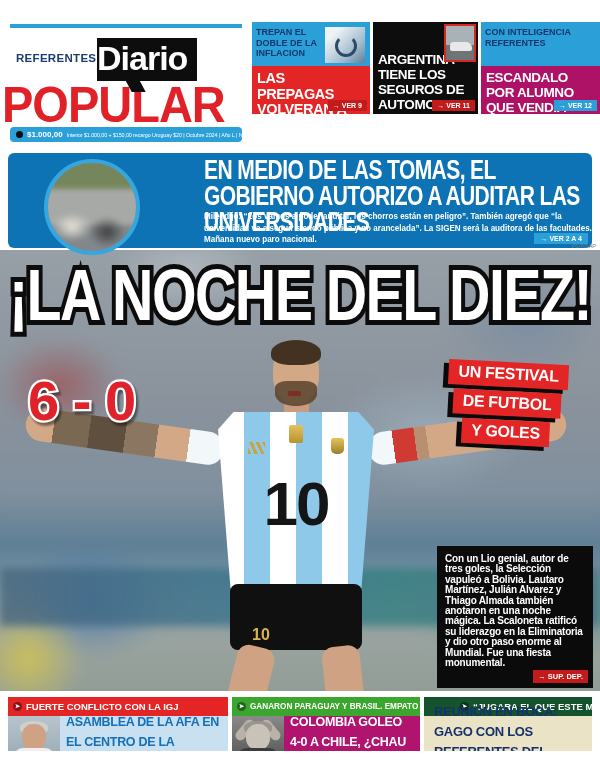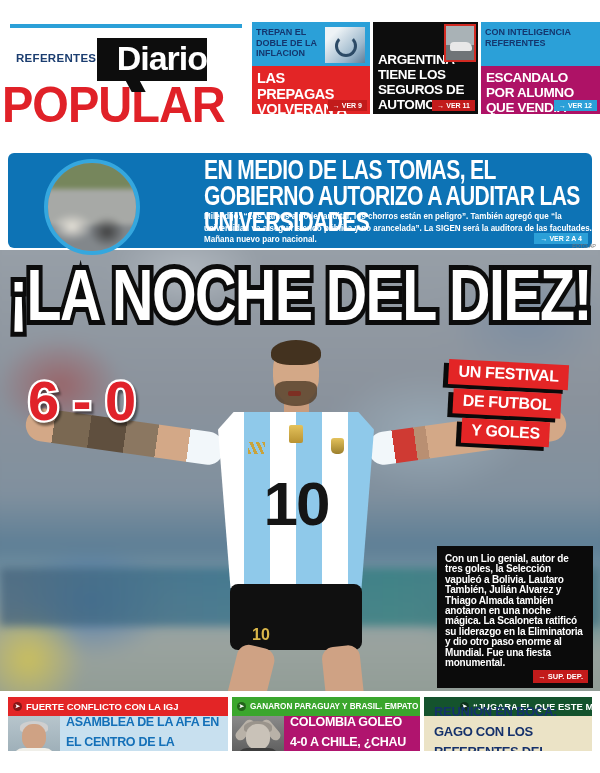--- a/index.html
+++ b/index.html
@@ -5,22 +5,22 @@
   * { box-sizing: border-box; margin: 0; padding: 0; }
   body { font-family: "Liberation Sans", sans-serif; background:#e8e8e8; }
   .page { position:relative; width:600px; height:773px; background:#fff; overflow:hidden; margin:0 auto; }
   .abs { position:absolute; }
 
   
   .mast-rule { left:10px; top:24px; width:232px; height:4px; background:#2ba0d8; }
   .day-row { left:16px; top:50px; display:flex; align-items:center; gap:5px; }
   .day-label { color:#1b3d70; font-weight:900; font-size:11.5px; letter-spacing:.3px; }
   .day-badge { background:#e02227; color:#fff; font-weight:900; font-size:11px; padding:2px 5px; border-radius:3px; }
-  .diario-box { left:97px; top:38px; width:110px; height:43px; background:#0d0d0d; color:#fff;
-    font-weight:700; font-size:34px; text-align:right; line-height:40px; letter-spacing:-1px; z-index:2;}
+  .diario-box { left:97px; top:38px; width:100px; height:43px; background:#0d0d0d; color:#fff;
+    font-weight:700; font-size:34px; text-align:left; line-height:40px; letter-spacing:-1px; z-index:2;}
   .diario-tail { left:128px; top:78px; width:14px; height:14px; background:#0d0d0d; transform:skewX(28deg); z-index:1;}
   .popular { left:2px; top:76px; width:240px; color:#e02128; font-weight:900; font-size:47px;
     letter-spacing:-1px; transform:scaleY(1.05); transform-origin:top left; }
   .price-strip { left:10px; top:127px; width:232px; height:15px; background:#2ba0d8; border-radius:4px;
     color:#fff; display:flex; align-items:center; gap:4px; padding:0 6px; white-space:nowrap; overflow:hidden;}
   .price-main { font-weight:900; font-size:8px; }
   .price-detail { font-size:5.4px; letter-spacing:-.1px; }
   .dot-icon { width:7px; height:7px; background:#0d0d0d; border-radius:50%; flex:0 0 auto; }
 
   
@@ -165,20 +165,25 @@
 <div class="page">
 
   <div class="abs mast-rule"></div>
   <div class="abs day-row">
     <span class="day-label">REFERENTES</span>
     <span class="day-badge">16</span>
   </div>
   <div class="abs diario-tail"></div>
   <div class="abs diario-box">Diario</div>
   <div class="abs popular">POPULAR</div>
+  <div class="abs price-strip">
+    <span class="dot-icon"></span>
+    <span class="price-main">$1.000,00</span>
+    <span class="price-detail">Interior $1.000,00 + $150,00 recargo  Uruguay $20 | Octubre 2024 | Año L | Nº 18.143</span>
+  </div>
 
   <div class="abs tbox tbox1">
     <div class="kicker-blue">TREPAN EL DOBLE DE LA INFLACION</div>
     <div class="abs thumb thumb1">
         <span class="scope"></span>
       </div>
     <div class="tbody-red">
       <div class="hl thead-line">LAS PREPAGAS VOLVERAN A AUMENTAR EN NOVIEMBRE</div>
     </div>
     <div class="ver-badge ver-red">
@@ -257,21 +262,21 @@
       <text x="10" y="58" font-size="56">6 - 0</text>
     </svg>
 
     <div class="stamps">
       <div class="stamp">UN FESTIVAL</div>
       <div class="stamp">DE FUTBOL</div>
       <div class="stamp">Y GOLES</div>
     </div>
 
     <div class="summary">
-      <div class="summary-text">Con un Lio genial, autor de tres goles, la Selección vapuleó a Bolivia. Lautaro También, Julián Alvarez y Thiago Almada también anotaron en una noche mágica. La Scaloneta ratificó su liderazgo en la Eliminatoria y dio otro paso enorme al Mundial. Fue una fiesta monumental.</div>
+      <div class="summary-text">Con un Lio genial, autor de tres goles, la Selección vapuleó a Bolivia. Lautaro Martínez, Julián Alvarez y Thiago Almada también anotaron en una noche mágica. La Scaloneta ratificó su liderazgo en la Eliminatoria y dio otro paso enorme al Mundial. Fue una fiesta monumental.</div>
       <div class="summary-ver">
         <span>→</span>
         <span>SUP. DEP.</span>
       </div>
     </div>
   </div>
 
   <div class="abs bbox bboxA">
     <div class="bkick bkick-red">
       <span class="circle-icon">➤</span>

